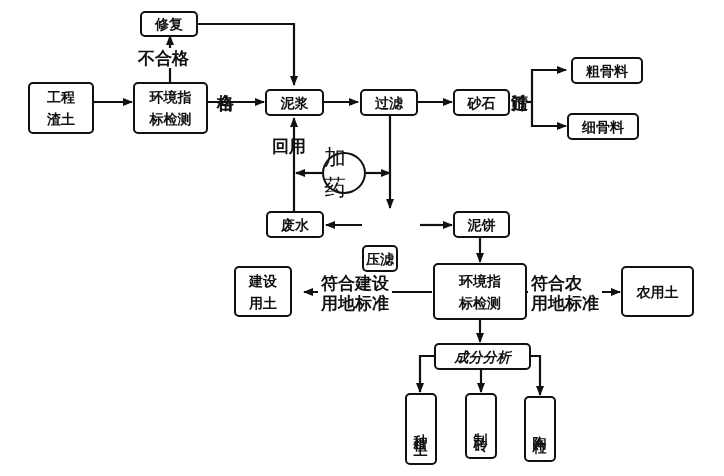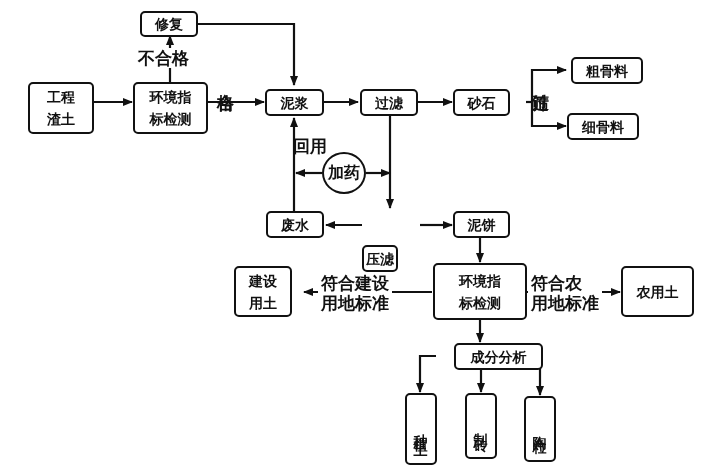--- a/index.html
+++ b/index.html
@@ -5,24 +5,24 @@
   html, body { margin:0; padding:0; background:#fff; }
   body { width:724px; height:476px; position:relative; overflow:hidden;
          font-family:"DejaVu Sans", sans-serif; color:#111; }
   svg { position:absolute; left:0; top:0; }
   .box { position:absolute; border:2.5px solid #111; border-radius:5px; background:#fff;
          display:flex; align-items:center; justify-content:center; text-align:center;
          font-weight:bold; font-size:14px; line-height:22px; box-sizing:border-box; }
   .vbox { writing-mode:vertical-rl; letter-spacing:4px; }
   .circle { position:absolute; border:2.5px solid #111; border-radius:50%; background:#fff;
             display:flex; align-items:center; justify-content:center;
-            font-weight:bold; font-size:16px; box-sizing:border-box; }
+            font-weight:normal; font-size:22px; box-sizing:border-box; }
   .label { position:absolute; font-weight:bold; font-size:17px; line-height:20px;
            text-align:left; white-space:nowrap; background:#fff; }
-  .lbl-plain { background:transparent;margin-left:21px; }
+  .lbl-plain { background:transparent; }
   .vlabel { writing-mode:vertical-rl; }
 </style>
 </head>
 <body>
 
 <svg width="724" height="476">
   <defs>
     <marker id="ah" markerWidth="10" markerHeight="8" refX="9" refY="4" orient="auto" markerUnits="userSpaceOnUse">
       <path d="M0,0 L10,4 L0,8 Z" fill="#111"></path>
     </marker>
@@ -82,21 +82,21 @@
 <div class="box" style="left:567px;top:113px;width:72px;height:27px;">细骨料</div>
 <div class="circle" style="left:322px;top:152px;width:44px;height:42px;">加药</div>
 <div class="box" style="left:266px;top:211px;width:58px;height:27px;">废水</div>
 <div class="box" style="left:362px;top:211px;width:36px;height:27px;margin-top:34px;">压滤</div>
 <div class="box" style="left:453px;top:211px;width:57px;height:27px;">泥饼</div>
 <div class="box" style="left:433px;top:263px;width:94px;height:57px;white-space:pre-line;">环境指
 标检测</div>
 <div class="box" style="left:234px;top:266px;width:58px;height:51px;white-space:pre-line;">建设
 用土</div>
 <div class="box" style="left:621px;top:266px;width:73px;height:51px;">农用土</div>
-<div class="box" style="left:454px;top:343px;width:89px;height:27px;">成分分析</div>
+<div class="box" style="left:434px;top:343px;width:97px;height:27px;font-style:italic;">成分分析</div>
 <div class="box vbox" style="left:405px;top:393px;width:32px;height:72px;">种植土</div>
 <div class="box vbox" style="left:465px;top:393px;width:32px;height:66px;">制砖</div>
 <div class="box vbox" style="left:524px;top:396px;width:32px;height:66px;">陶粒</div>
 
 <div class="label" style="left:136px;top:48px;padding:0 2px;">不合格</div>
 <div class="label vlabel" style="left:216px;top:78px;font-size:17px;padding:2px 0;">合格</div>
 <div class="label lbl-plain" style="left:272px;top:136px;">回用</div>
 <div class="label vlabel lbl-plain" style="left:510px;top:80px;">过筛</div>
 <div class="label" style="left:318px;top:273px;white-space:pre-line;padding:0 3px;">符合建设
 用地标准</div>

